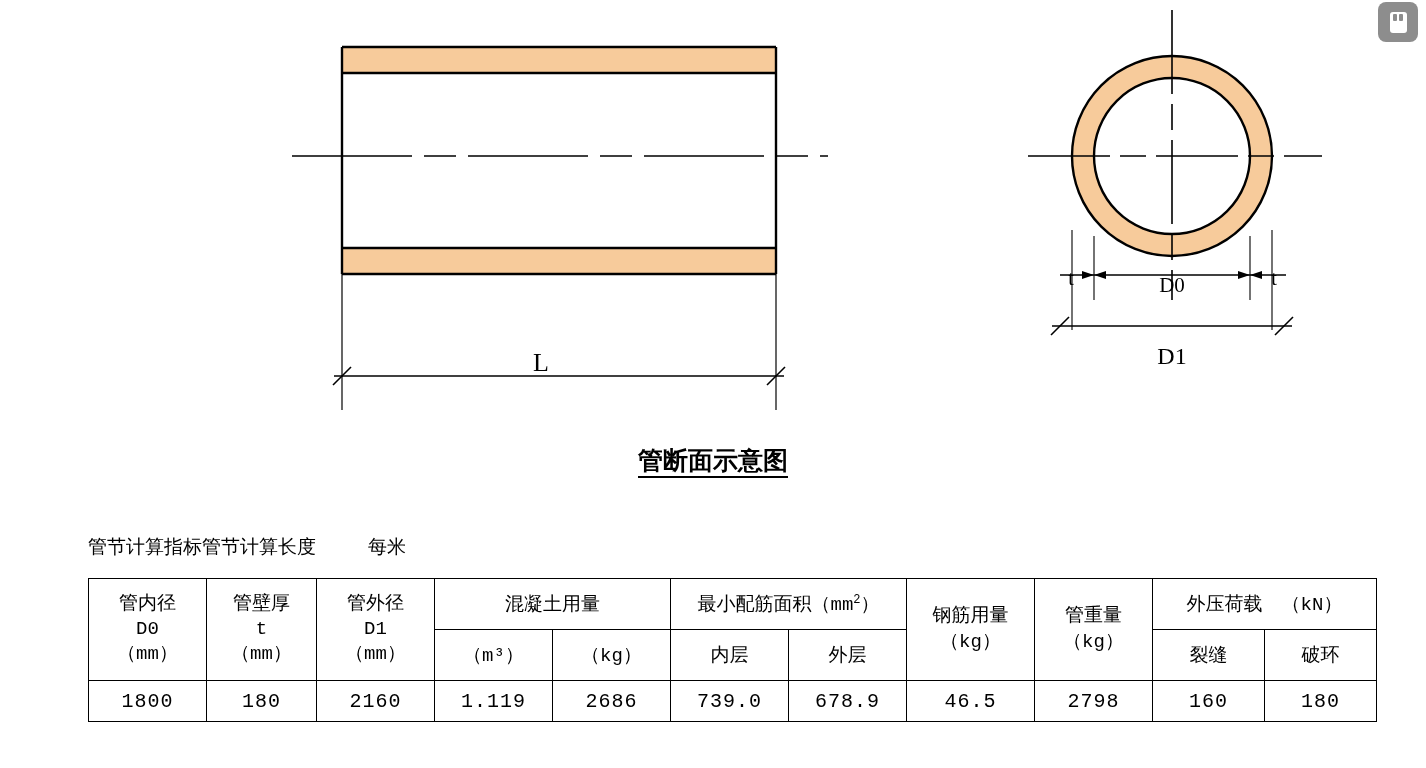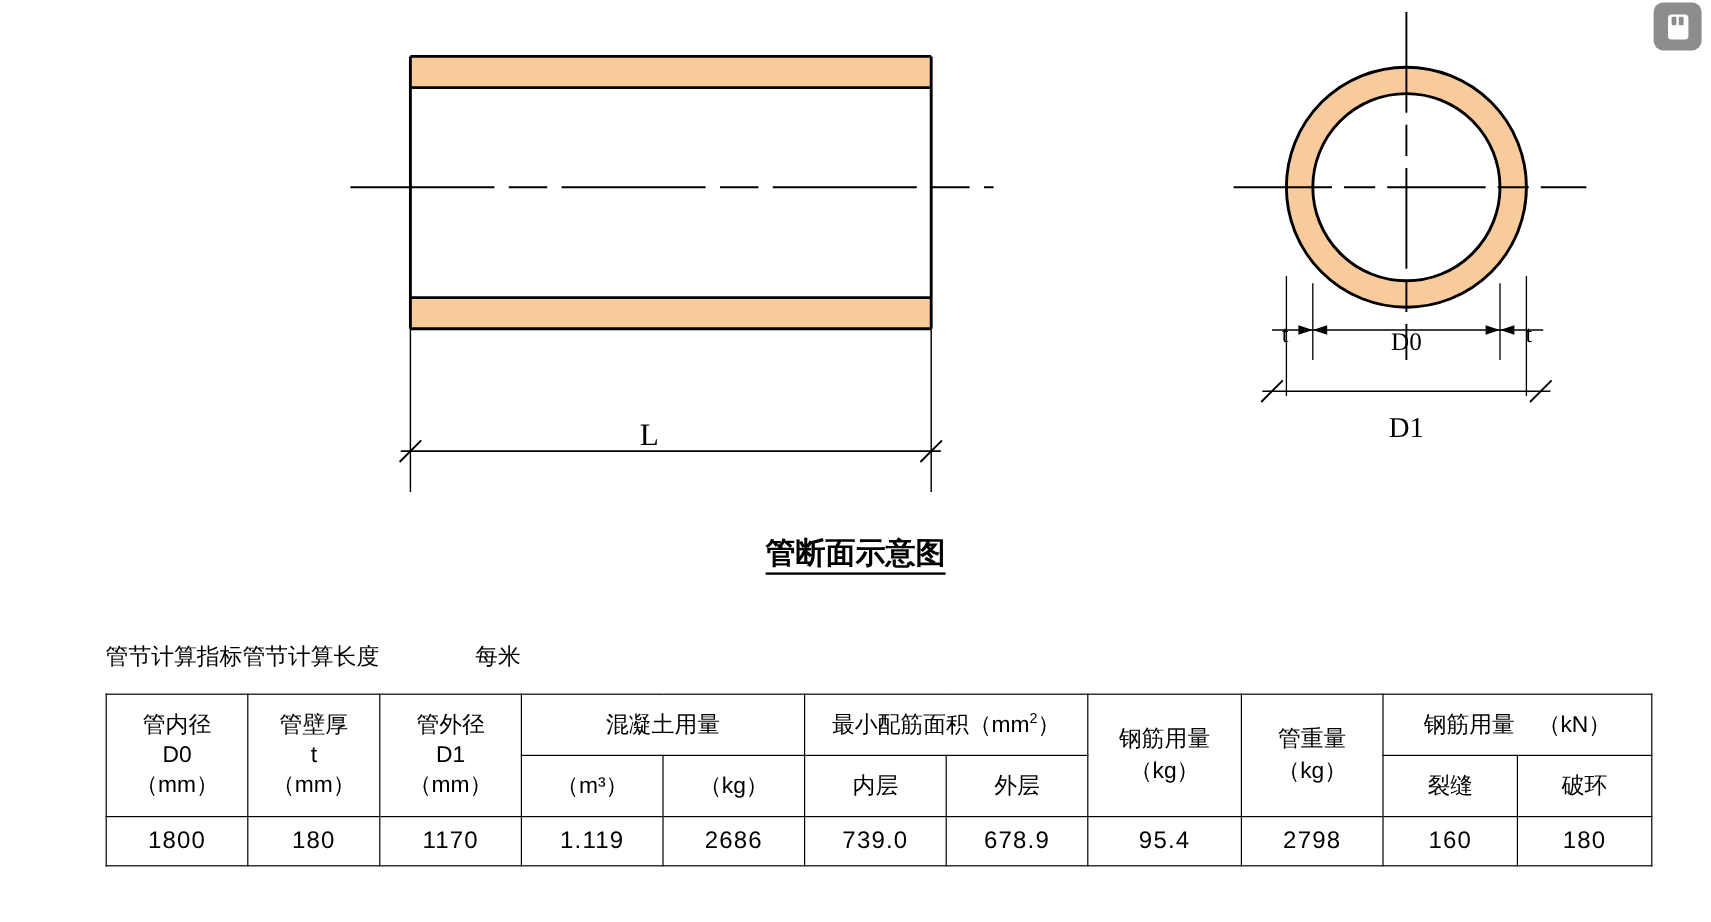--- a/index.html
+++ b/index.html
@@ -87,35 +87,35 @@
     position: absolute;
     left: 88px;
     top: 534px;
     width: 1288px;
     display: flex;
     align-items: baseline;
     font-size: 19px;
   }
   .table-head-row .right-group {
     display: flex;
-    gap: 80px;
+    gap: 52px;
   }
 
   
   .tbl-wrap {
     position: absolute;
     left: 88px;
     top: 578px;
     width: 1288px;
   }
   table.spec {
     border-collapse: collapse;
     width: 1288px;
     table-layout: fixed;
-    font-family: Liberation Sans, sans-serif;
+    font-family: Liberation Mono, monospace;
   }
   table.spec th, table.spec td {
     border: 1px solid #000;
     text-align: center;
     vertical-align: middle;
     font-weight: normal;
     font-size: 19px;
     padding: 0;
   }
   table.spec th.tall {
@@ -246,38 +246,38 @@
         <span>最小配筋面积（mm</span><span class="sup">2</span><span>）</span>
       </th>
       <th class="tall" rowspan="2">
         <div>钢筋用量</div>
         <div>（kg）</div>
       </th>
       <th class="tall" rowspan="2">
         <div>管重量</div>
         <div>（kg）</div>
       </th>
-      <th class="half" colspan="2">钢筋用量　（kN）</th>
+      <th class="half" colspan="2">外压荷载　（kN）</th>
     </tr>
     <tr>
       <th class="half">（m³）</th>
       <th class="half">（kg）</th>
       <th class="half">内层</th>
       <th class="half">外层</th>
       <th class="half">裂缝</th>
       <th class="half">破环</th>
     </tr>
     <tr>
       <td class="val">1800</td>
       <td class="val">180</td>
-      <td class="val">1170</td>
+      <td class="val">2160</td>
       <td class="val">1.119</td>
       <td class="val">2686</td>
       <td class="val">739.0</td>
       <td class="val">678.9</td>
-      <td class="val">95.4</td>
+      <td class="val">46.5</td>
       <td class="val">2798</td>
       <td class="val">160</td>
       <td class="val">180</td>
     </tr>
   </tbody>
     </table>
 </div>
 
 </body></html>

